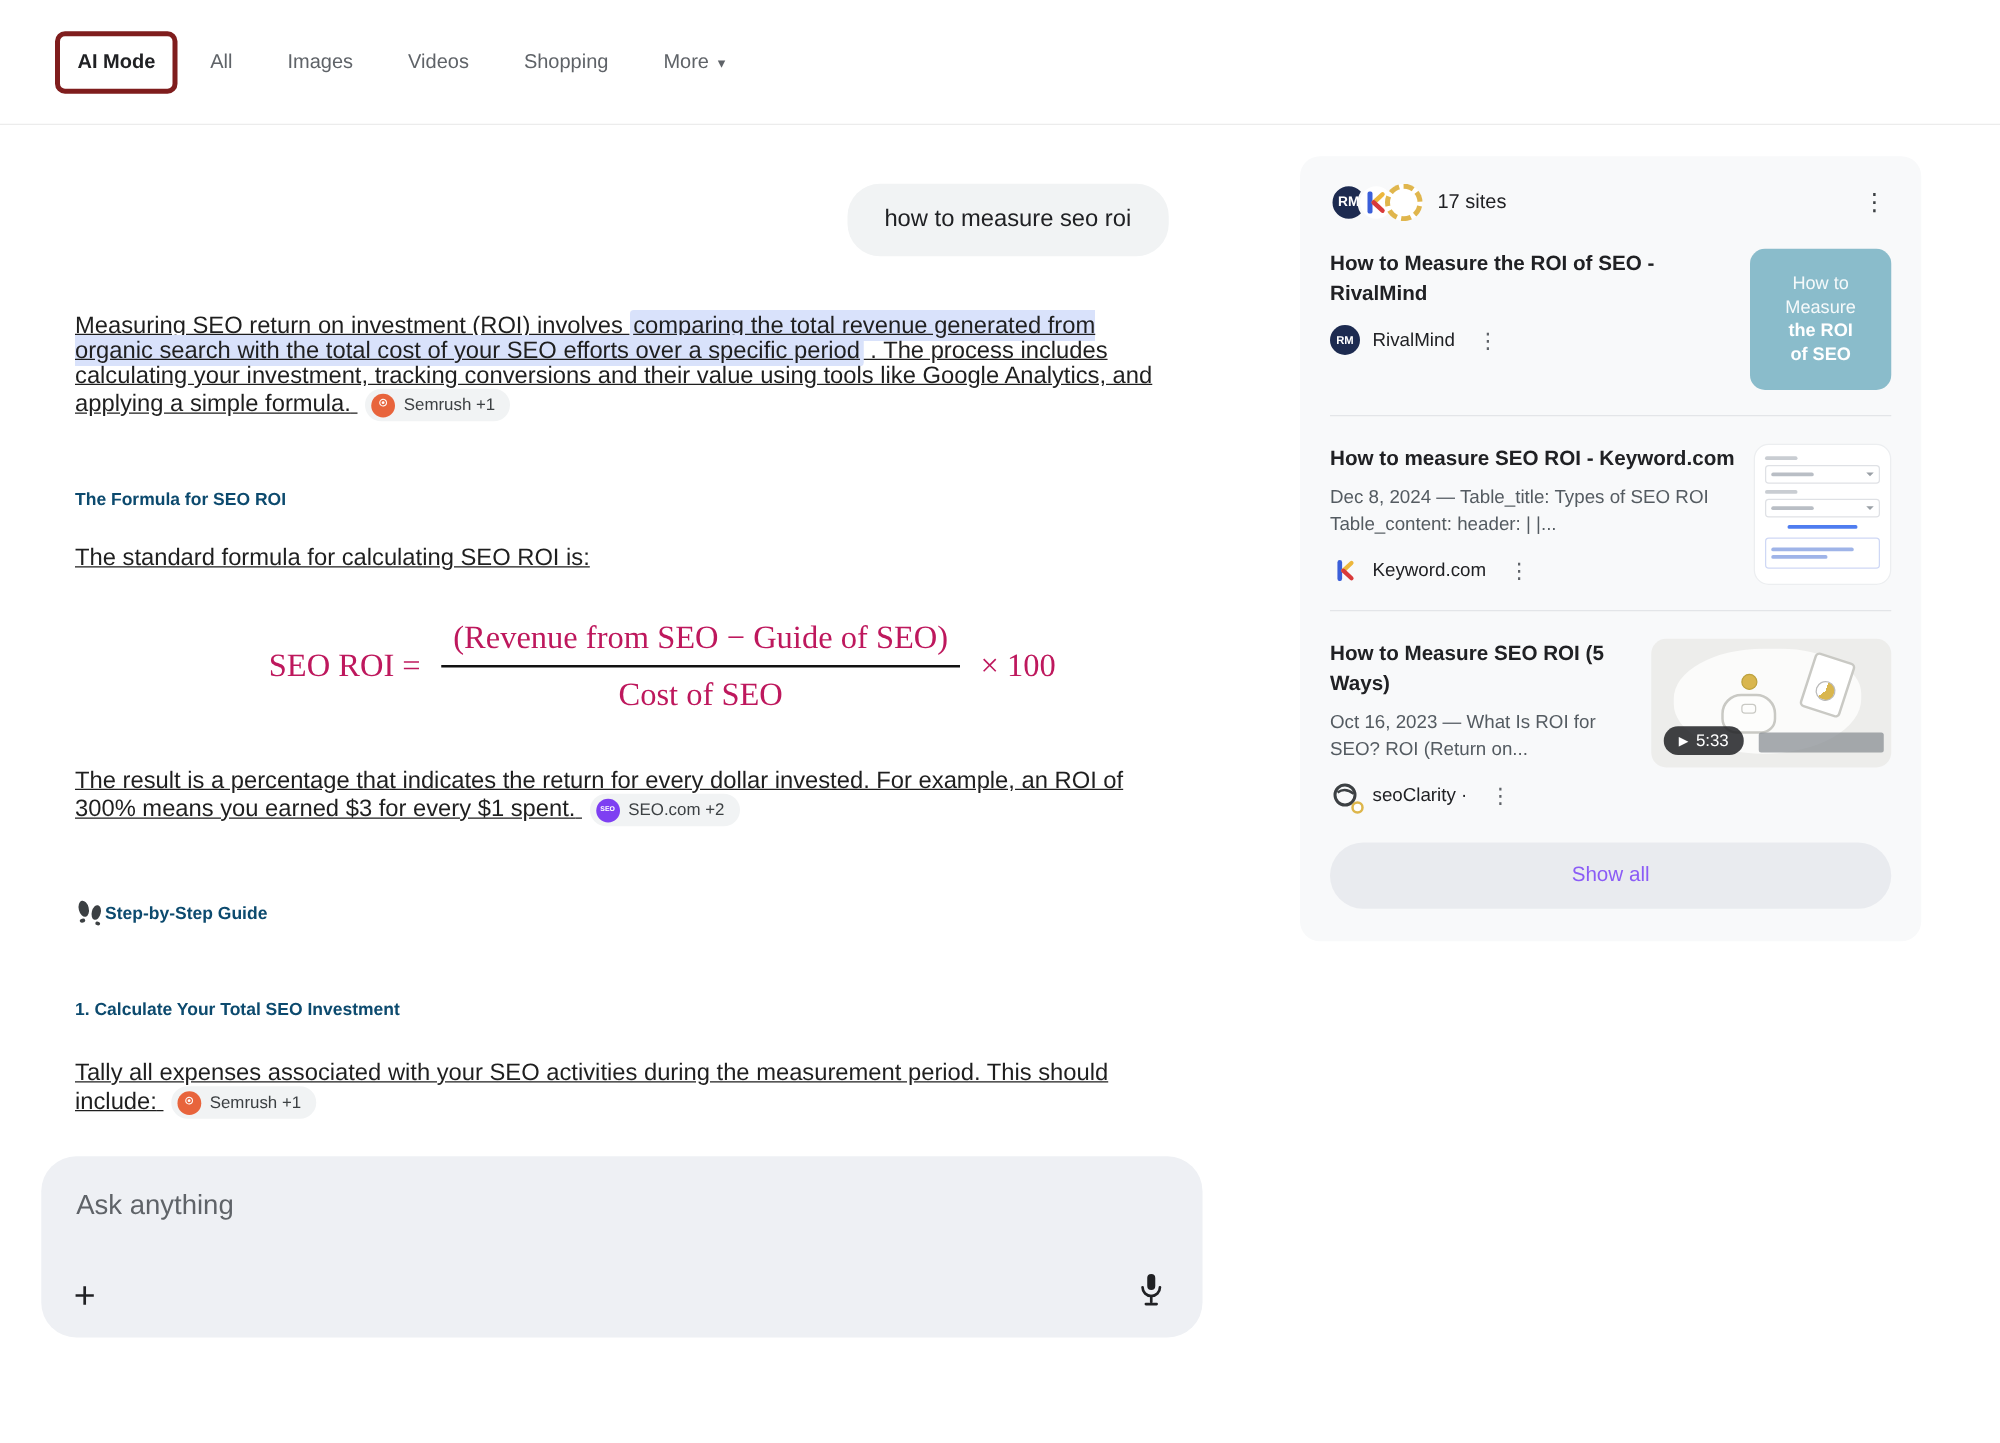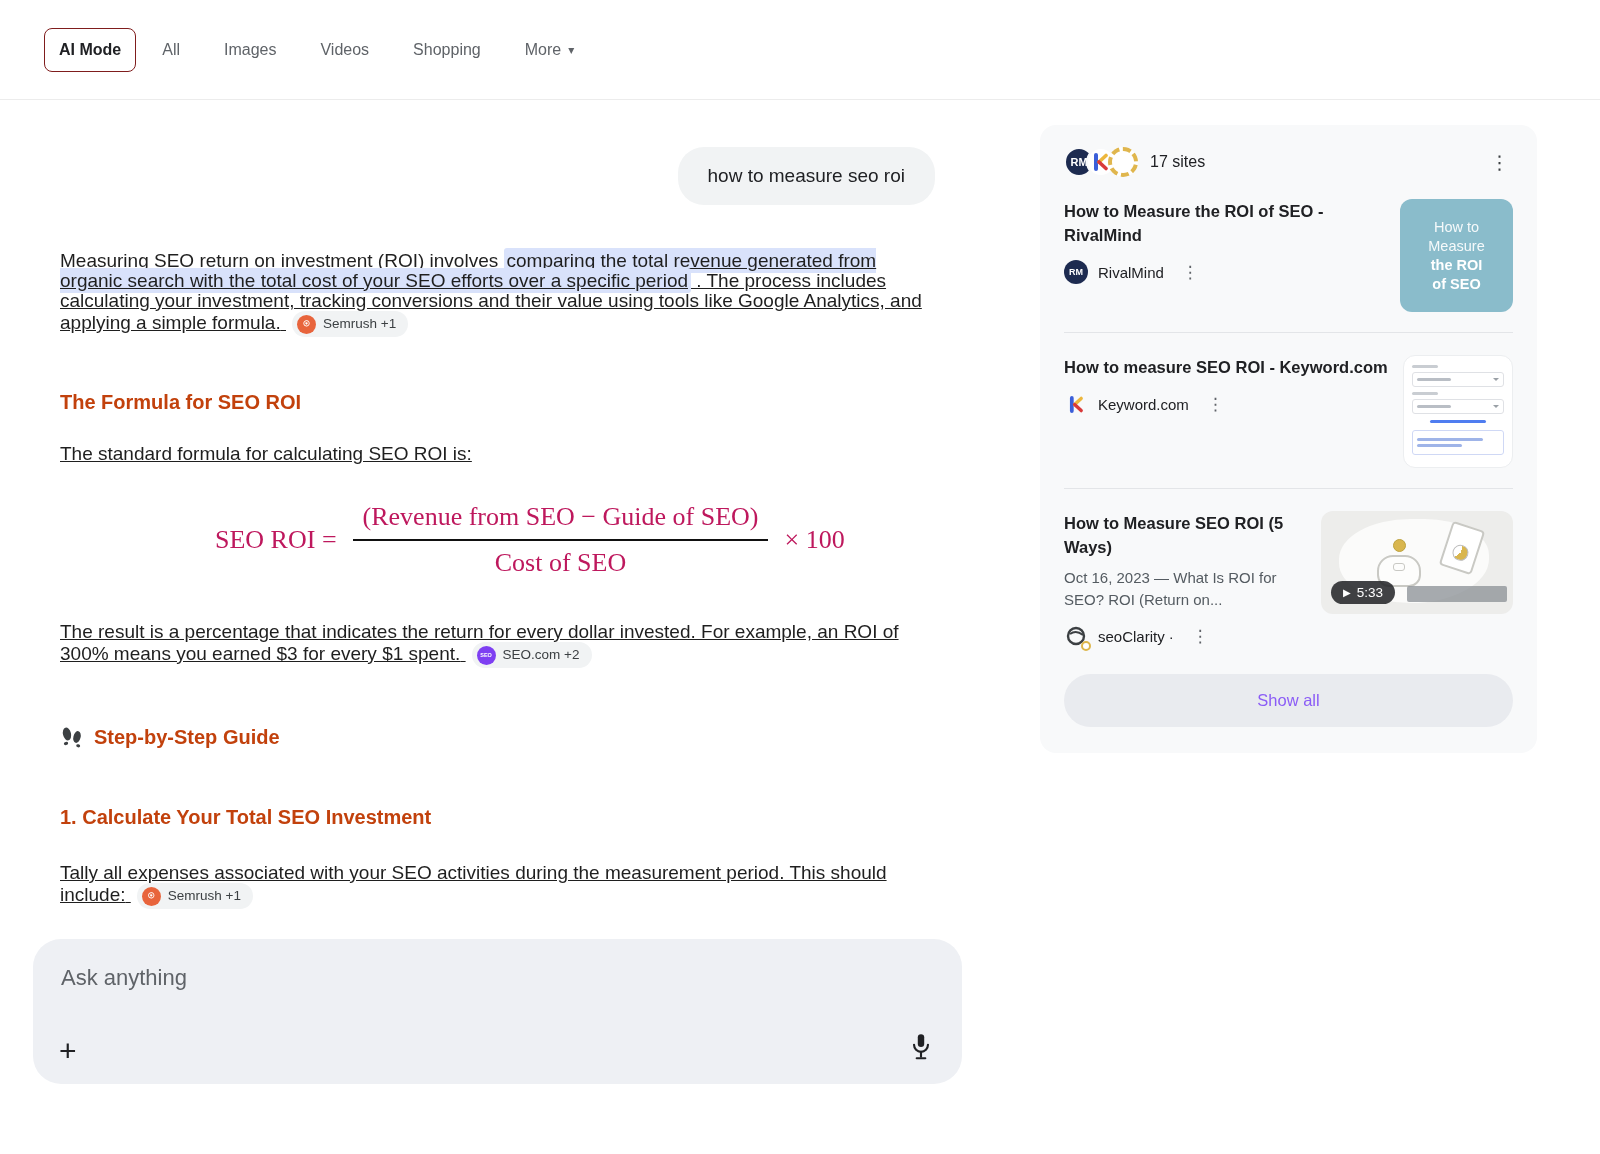--- a/index.html
+++ b/index.html
@@ -3,44 +3,44 @@
 <meta charset="utf-8">
 <style>
   * { margin:0; padding:0; box-sizing:border-box; }
   html,body { width:1600px; height:1154px; background:#fff;
     font-family:"Liberation Sans", sans-serif; color:#1f1f1f; overflow:hidden; }
 
   
   .topnav { height:100px; display:flex; align-items:center; padding-left:44px;
     border-bottom:1px solid #ececec; background:#fff; }
   .nav-item { font-size:16px; color:#5f6368; margin-right:44px; cursor:pointer; white-space:nowrap; }
-  .nav-item.active { color:#202124; font-weight:bold; border:1px solid #7f1d1d;
+  .nav-item.active { color:#202124; font-weight:bold; border:4px solid #7f1d1d;
     border-radius:8px; padding:12px 14px; margin-right:26px; }
   .nav-more { display:flex; align-items:center; gap:7px; }
   .nav-more .arrow { font-size:12px; color:#5f6368; }
 
   
   .content { display:flex; align-items:flex-start; padding:25px 63px 0 33px; }
   .main { width:929px; display:flex; flex-direction:column; }
   .text-col { margin-left:27px; width:880px; }
   .sidebar { width:497px; margin-left:auto; }
 
   
   .query-bubble { align-self:flex-end; margin:22px 27px 0 0; background:#f1f3f4;
     border-radius:26px; padding:18px 30px; font-size:19px; color:#202124; }
 
   
   .para { font-size:19px; line-height:20px; color:#1f1f1f;text-decoration:underline; }
   .p1 { margin-top:46px; }
   .hl { background:#d9e2fb; border-radius:3px; padding:2px 3px; }
-  .h3 { font-size:20px; font-weight:bold; color:#c2410c; }
+  .h3 { font-size:14px; font-weight:bold; color:#0c4a6e; }
   .h-formula { margin-top:54px; }
   .p-intro { margin-top:30px; }
   .p2 { margin-top:44px; }
-  .h-steps { margin-top:56px; display:flex; align-items:center; gap:10px; }
+  .h-steps { margin-top:56px; display:flex; align-items:center; }
   .h-step1 { margin-top:56px; }
   .p3 { margin-top:34px; }
 
   
   .chip { display:inline-flex; align-items:center; gap:7px; background:#f1f3f4;
     border-radius:14px; padding:3px 12px 3px 5px; font-size:13.5px; color:#3c4043;
     vertical-align:middle; margin-left:6px; cursor:pointer; }
   .chip .cicon { width:19px; height:19px; border-radius:50%; display:flex;
     align-items:center; justify-content:center; color:#fff; font-size:7px; font-weight:bold; }
   .cicon.semrush { background:#e8643c; }
@@ -255,20 +255,21 @@
           <span class="bold">the ROI</span>
           <span class="bold">of SEO</span>
         </div>
       </div>
 
       <div class="sep"></div>
 
       <div class="scard">
         <div class="scard-body">
           <div class="scard-title">How to measure SEO ROI - Keyword.com</div>
+          <div class="scard-snippet">Dec 8, 2024 — Table_title: Types of SEO ROI Table_content: header: | |...</div>
           <div class="src-row">
             <div class="src-fav">
               <svg class="klogo" width="15" height="17" viewBox="0 0 16 18">
                 <line x1="3" y1="2" x2="3" y2="16" stroke="#3b5fd9" stroke-width="4" stroke-linecap="round"></line>
                 <line x1="6" y1="9" x2="13" y2="2.5" stroke="#edb73c" stroke-width="3.6" stroke-linecap="round"></line>
                 <line x1="6" y1="9" x2="13" y2="15.5" stroke="#d93a3a" stroke-width="3.6" stroke-linecap="round"></line>
               </svg>
             </div>
             <div class="src-name">Keyword.com</div>
             <div class="kebab">⋮</div>

